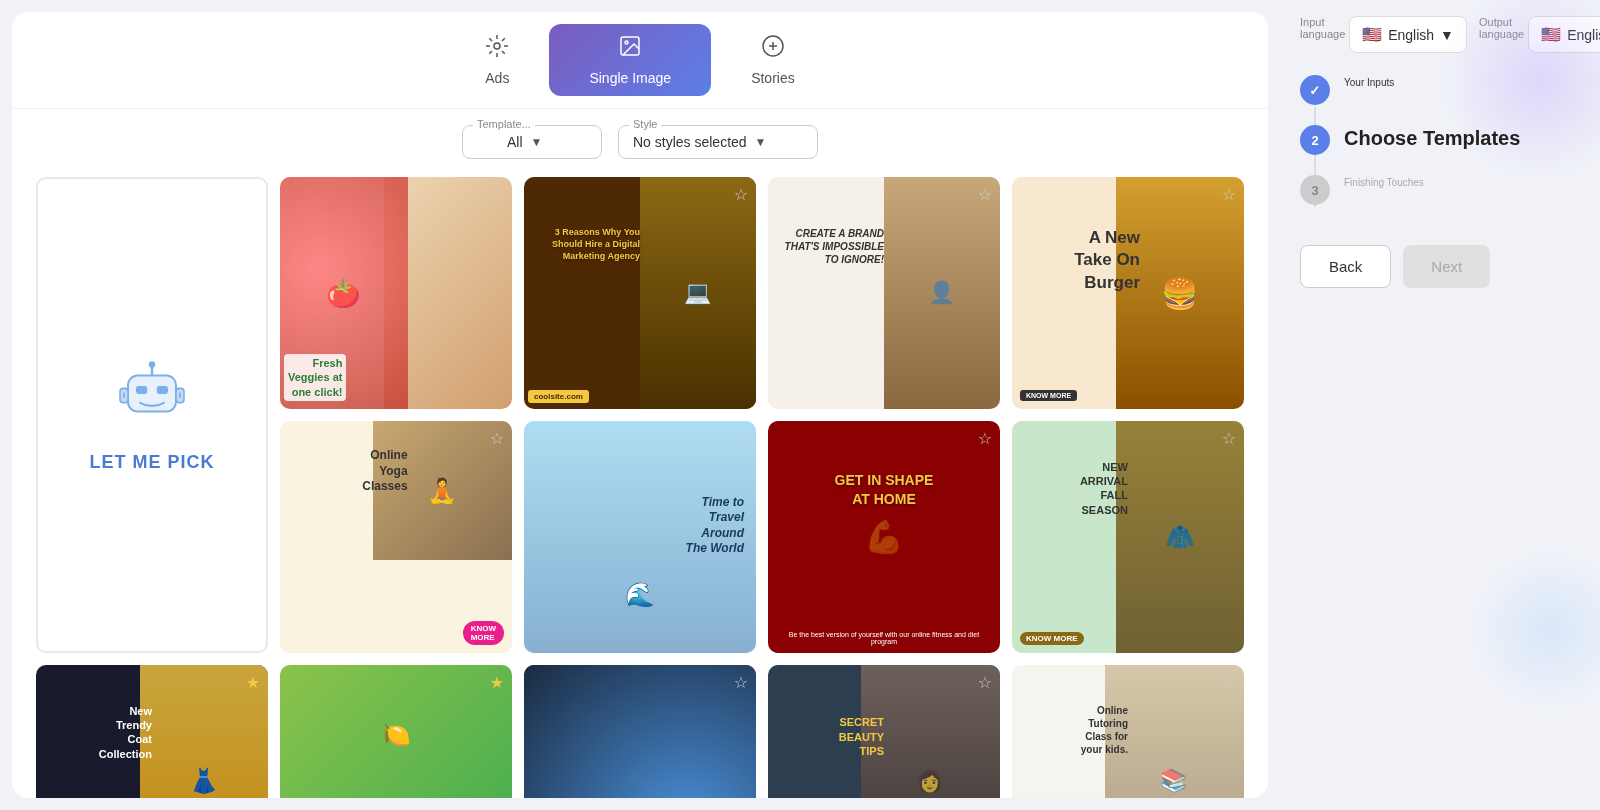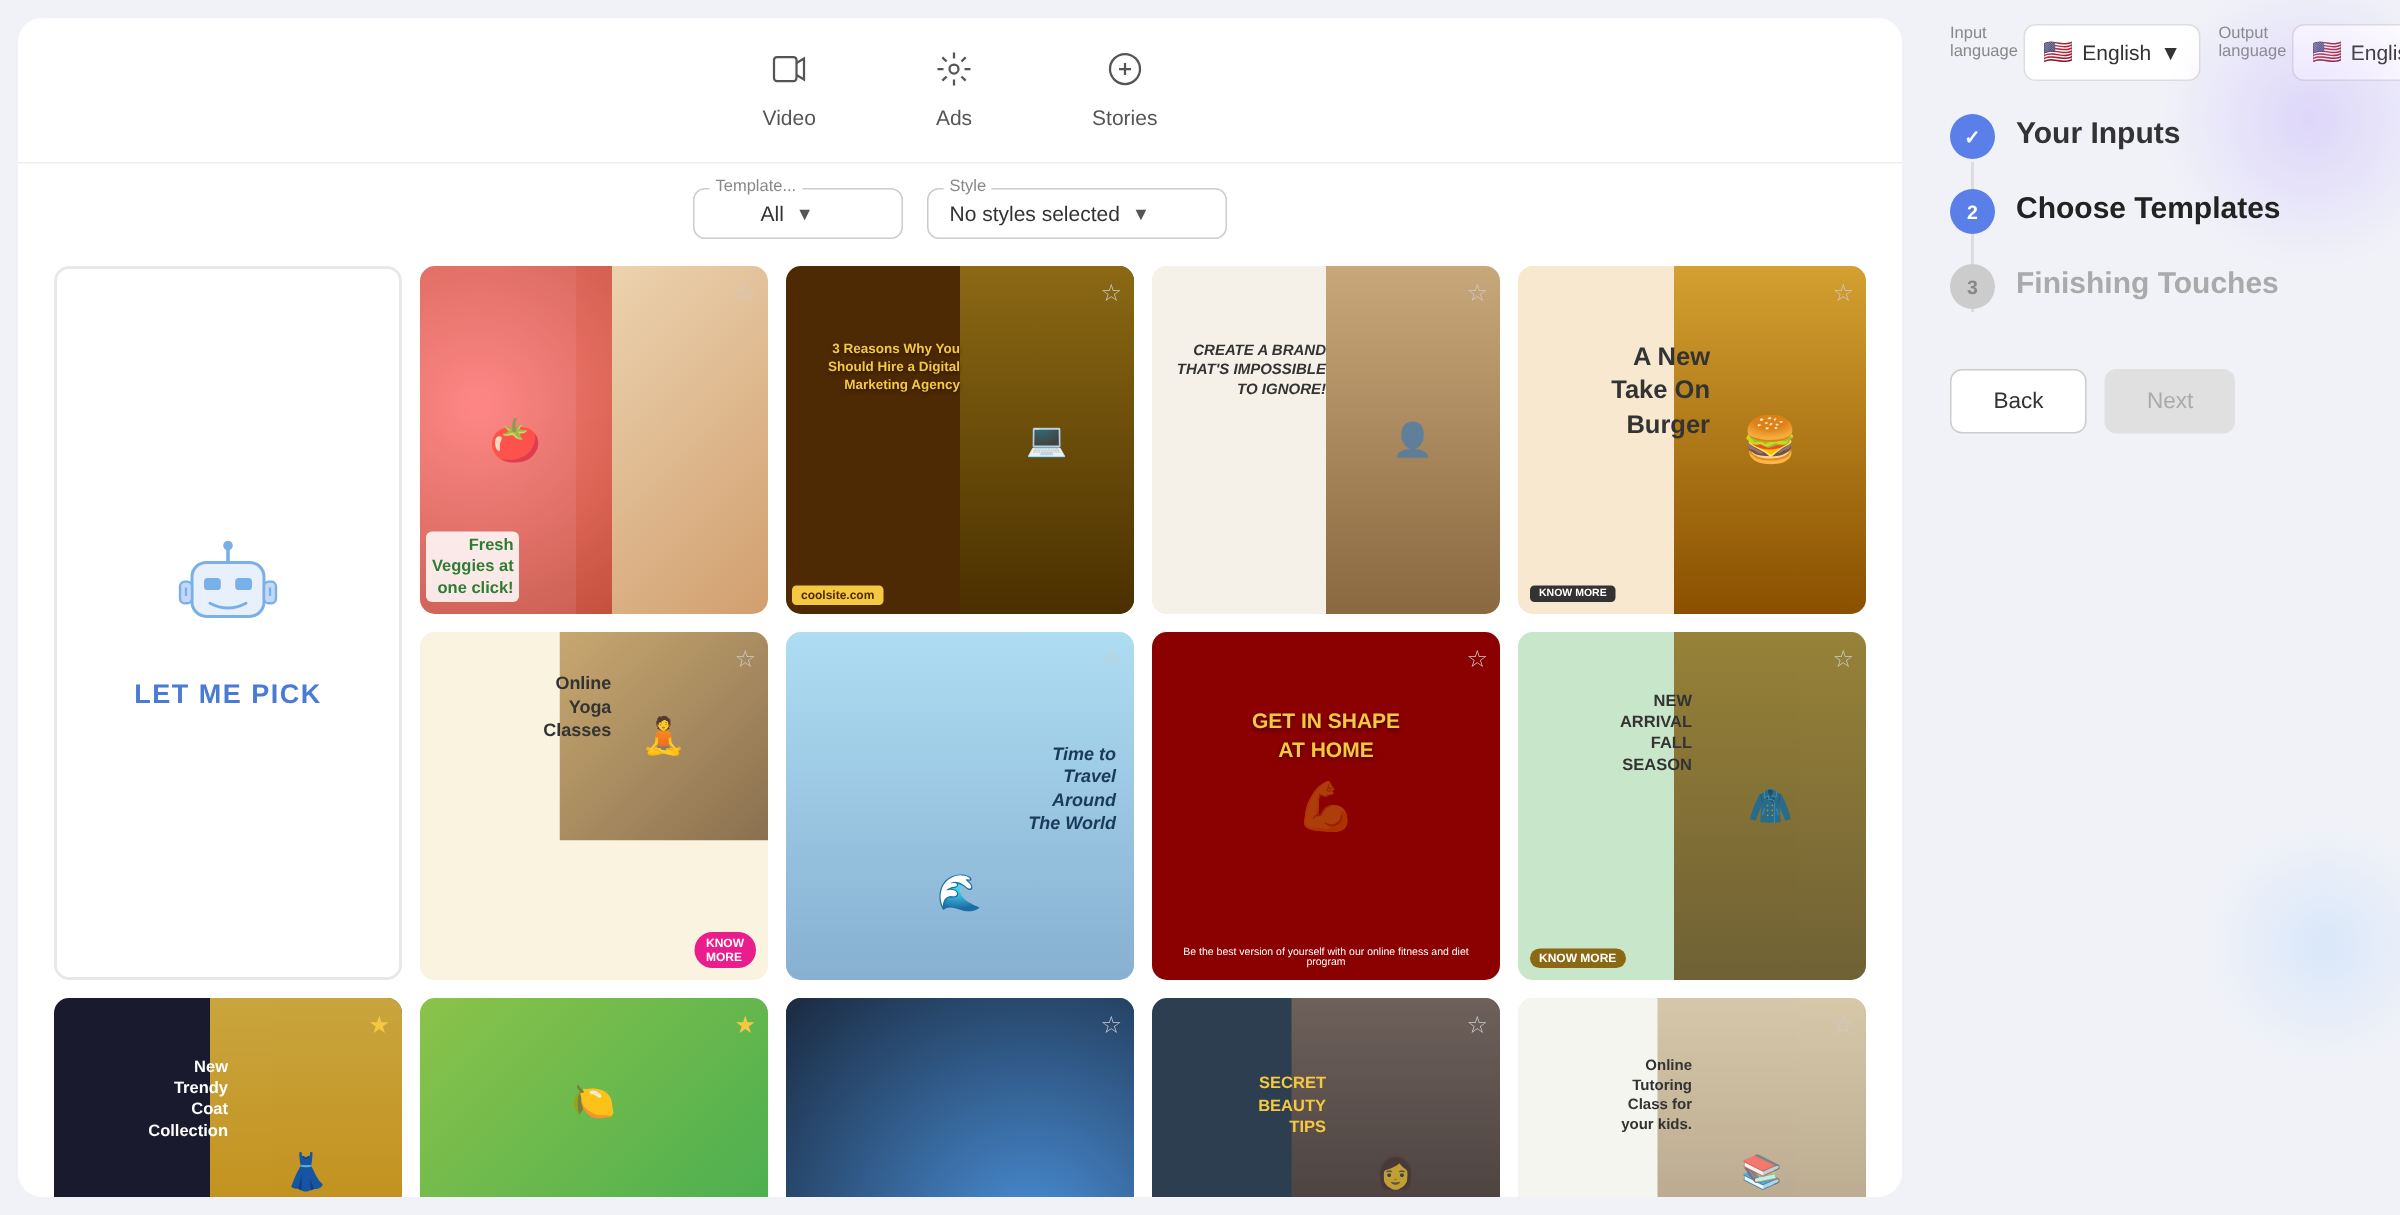--- a/index.html
+++ b/index.html
@@ -270,22 +270,22 @@
       background: #5b7fe8;
       color: #fff;
     }
 
     .step-circle.inactive {
       background: #ccc;
       color: #888;
     }
 
     .step-label {
-      font-size: 20px;
-      font-weight: 700;
+      font-size: 10px;
+      font-weight: 400;
       color: #333;
       padding-top: 4px;
     }
 
     .step-label.inactive { color: #aaa; }
 
     
     .button-row {
       display: flex;
       gap: 12px;
@@ -343,35 +343,36 @@
   </style>
 </head>
 <body>
 
 <div class="main-content">
 
   <div class="nav-tabs">
     <div class="nav-tab">
       <span class="nav-tab-icon">
         <svg width="24" height="24" viewBox="0 0 24 24" fill="none" stroke="currentColor" stroke-width="1.5">
-          <rect x="2" y="4" width="15" height="16" rx="2"></rect>
-          <polyline points="17 8 22 5 22 19 17 16"></polyline>
-        </svg>
-      </span>
-      <span>Video</span>
-    </div>
-    <div class="nav-tab">
-      <span class="nav-tab-icon">
-        <svg width="24" height="24" viewBox="0 0 24 24" fill="none" stroke="currentColor" stroke-width="1.5">
           <circle cx="12" cy="12" r="3"></circle>
           <path d="M12 1v4M12 19v4M1 12h4M19 12h4"></path>
           <path d="M4.22 4.22l2.83 2.83M16.95 16.95l2.83 2.83M4.22 19.78l2.83-2.83M16.95 7.05l2.83-2.83"></path>
         </svg>
       </span>
       <span>Ads</span>
+    </div>
+    <div class="nav-tab active">
+      <span class="nav-tab-icon">
+        <svg width="24" height="24" viewBox="0 0 24 24" fill="none" stroke="currentColor" stroke-width="1.5">
+          <rect x="3" y="3" width="18" height="18" rx="2"></rect>
+          <circle cx="8.5" cy="8.5" r="1.5"></circle>
+          <polyline points="21 15 16 10 5 21"></polyline>
+        </svg>
+      </span>
+      <span>Single Image</span>
     </div>
     <div class="nav-tab">
       <span class="nav-tab-icon">
         <svg width="24" height="24" viewBox="0 0 24 24" fill="none" stroke="currentColor" stroke-width="1.5">
           <circle cx="12" cy="12" r="10"></circle>
           <line x1="12" y1="8" x2="12" y2="16"></line>
           <line x1="8" y1="12" x2="16" y2="12"></line>
         </svg>
       </span>
       <span>Stories</span>

